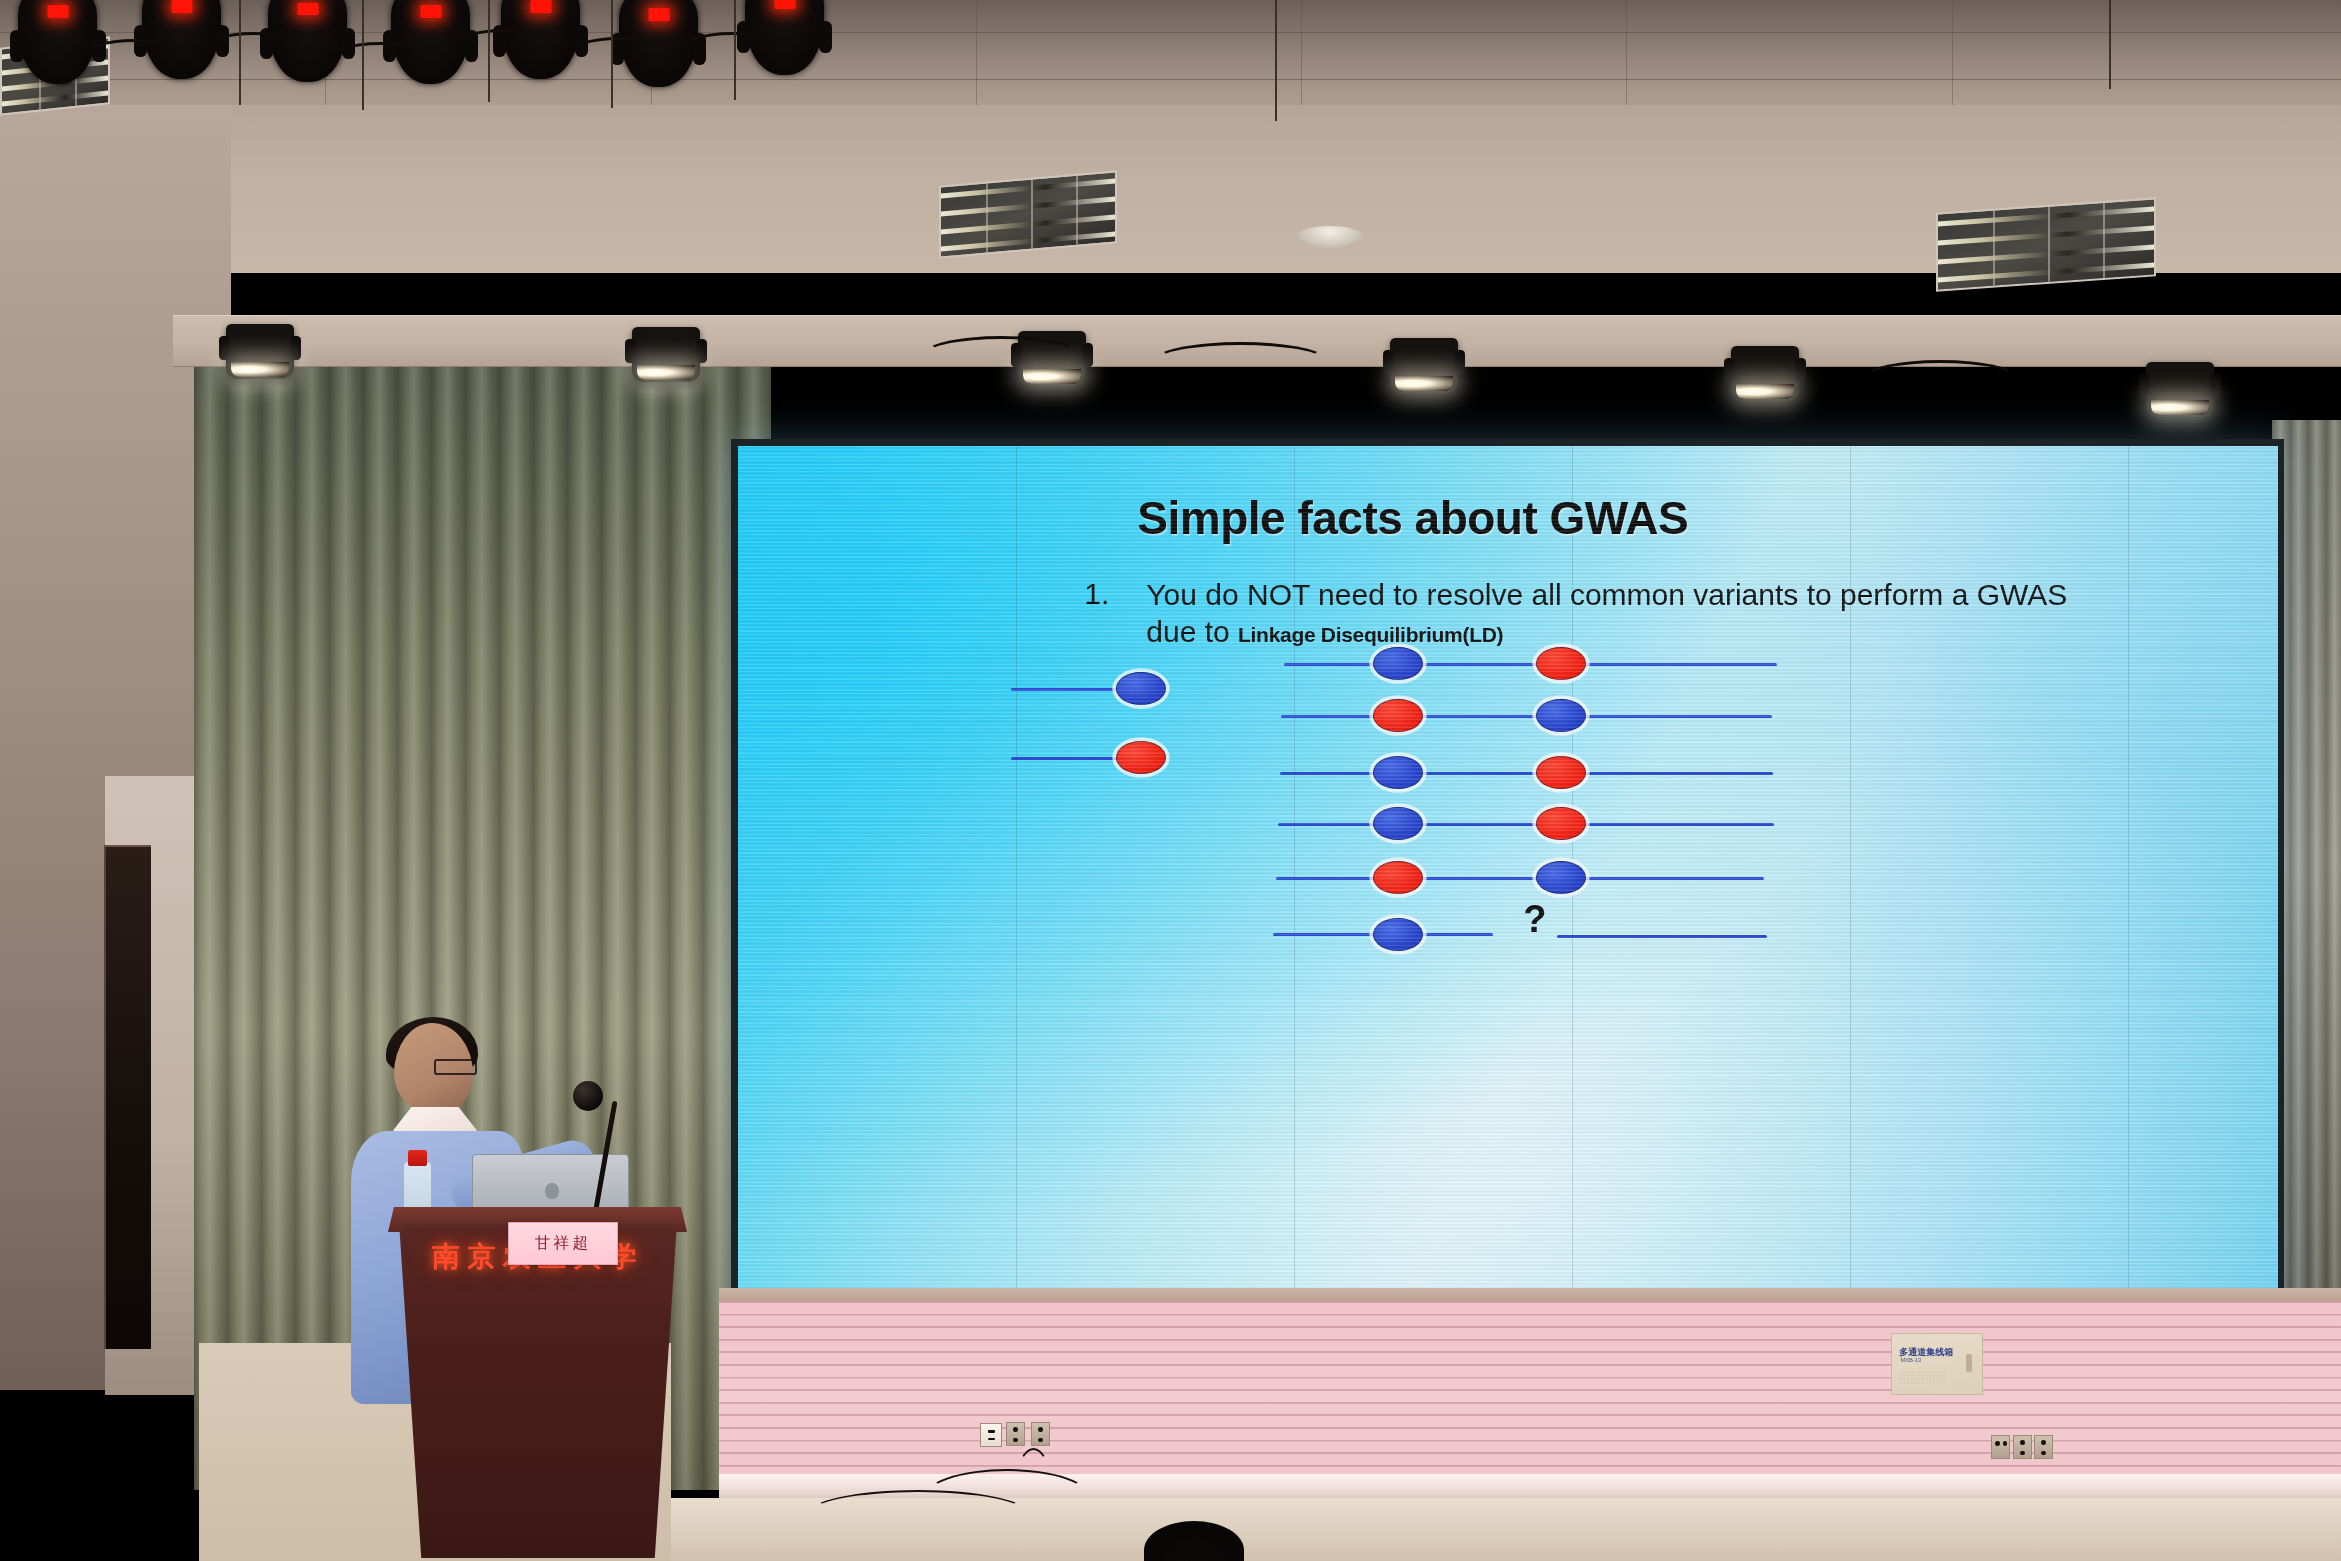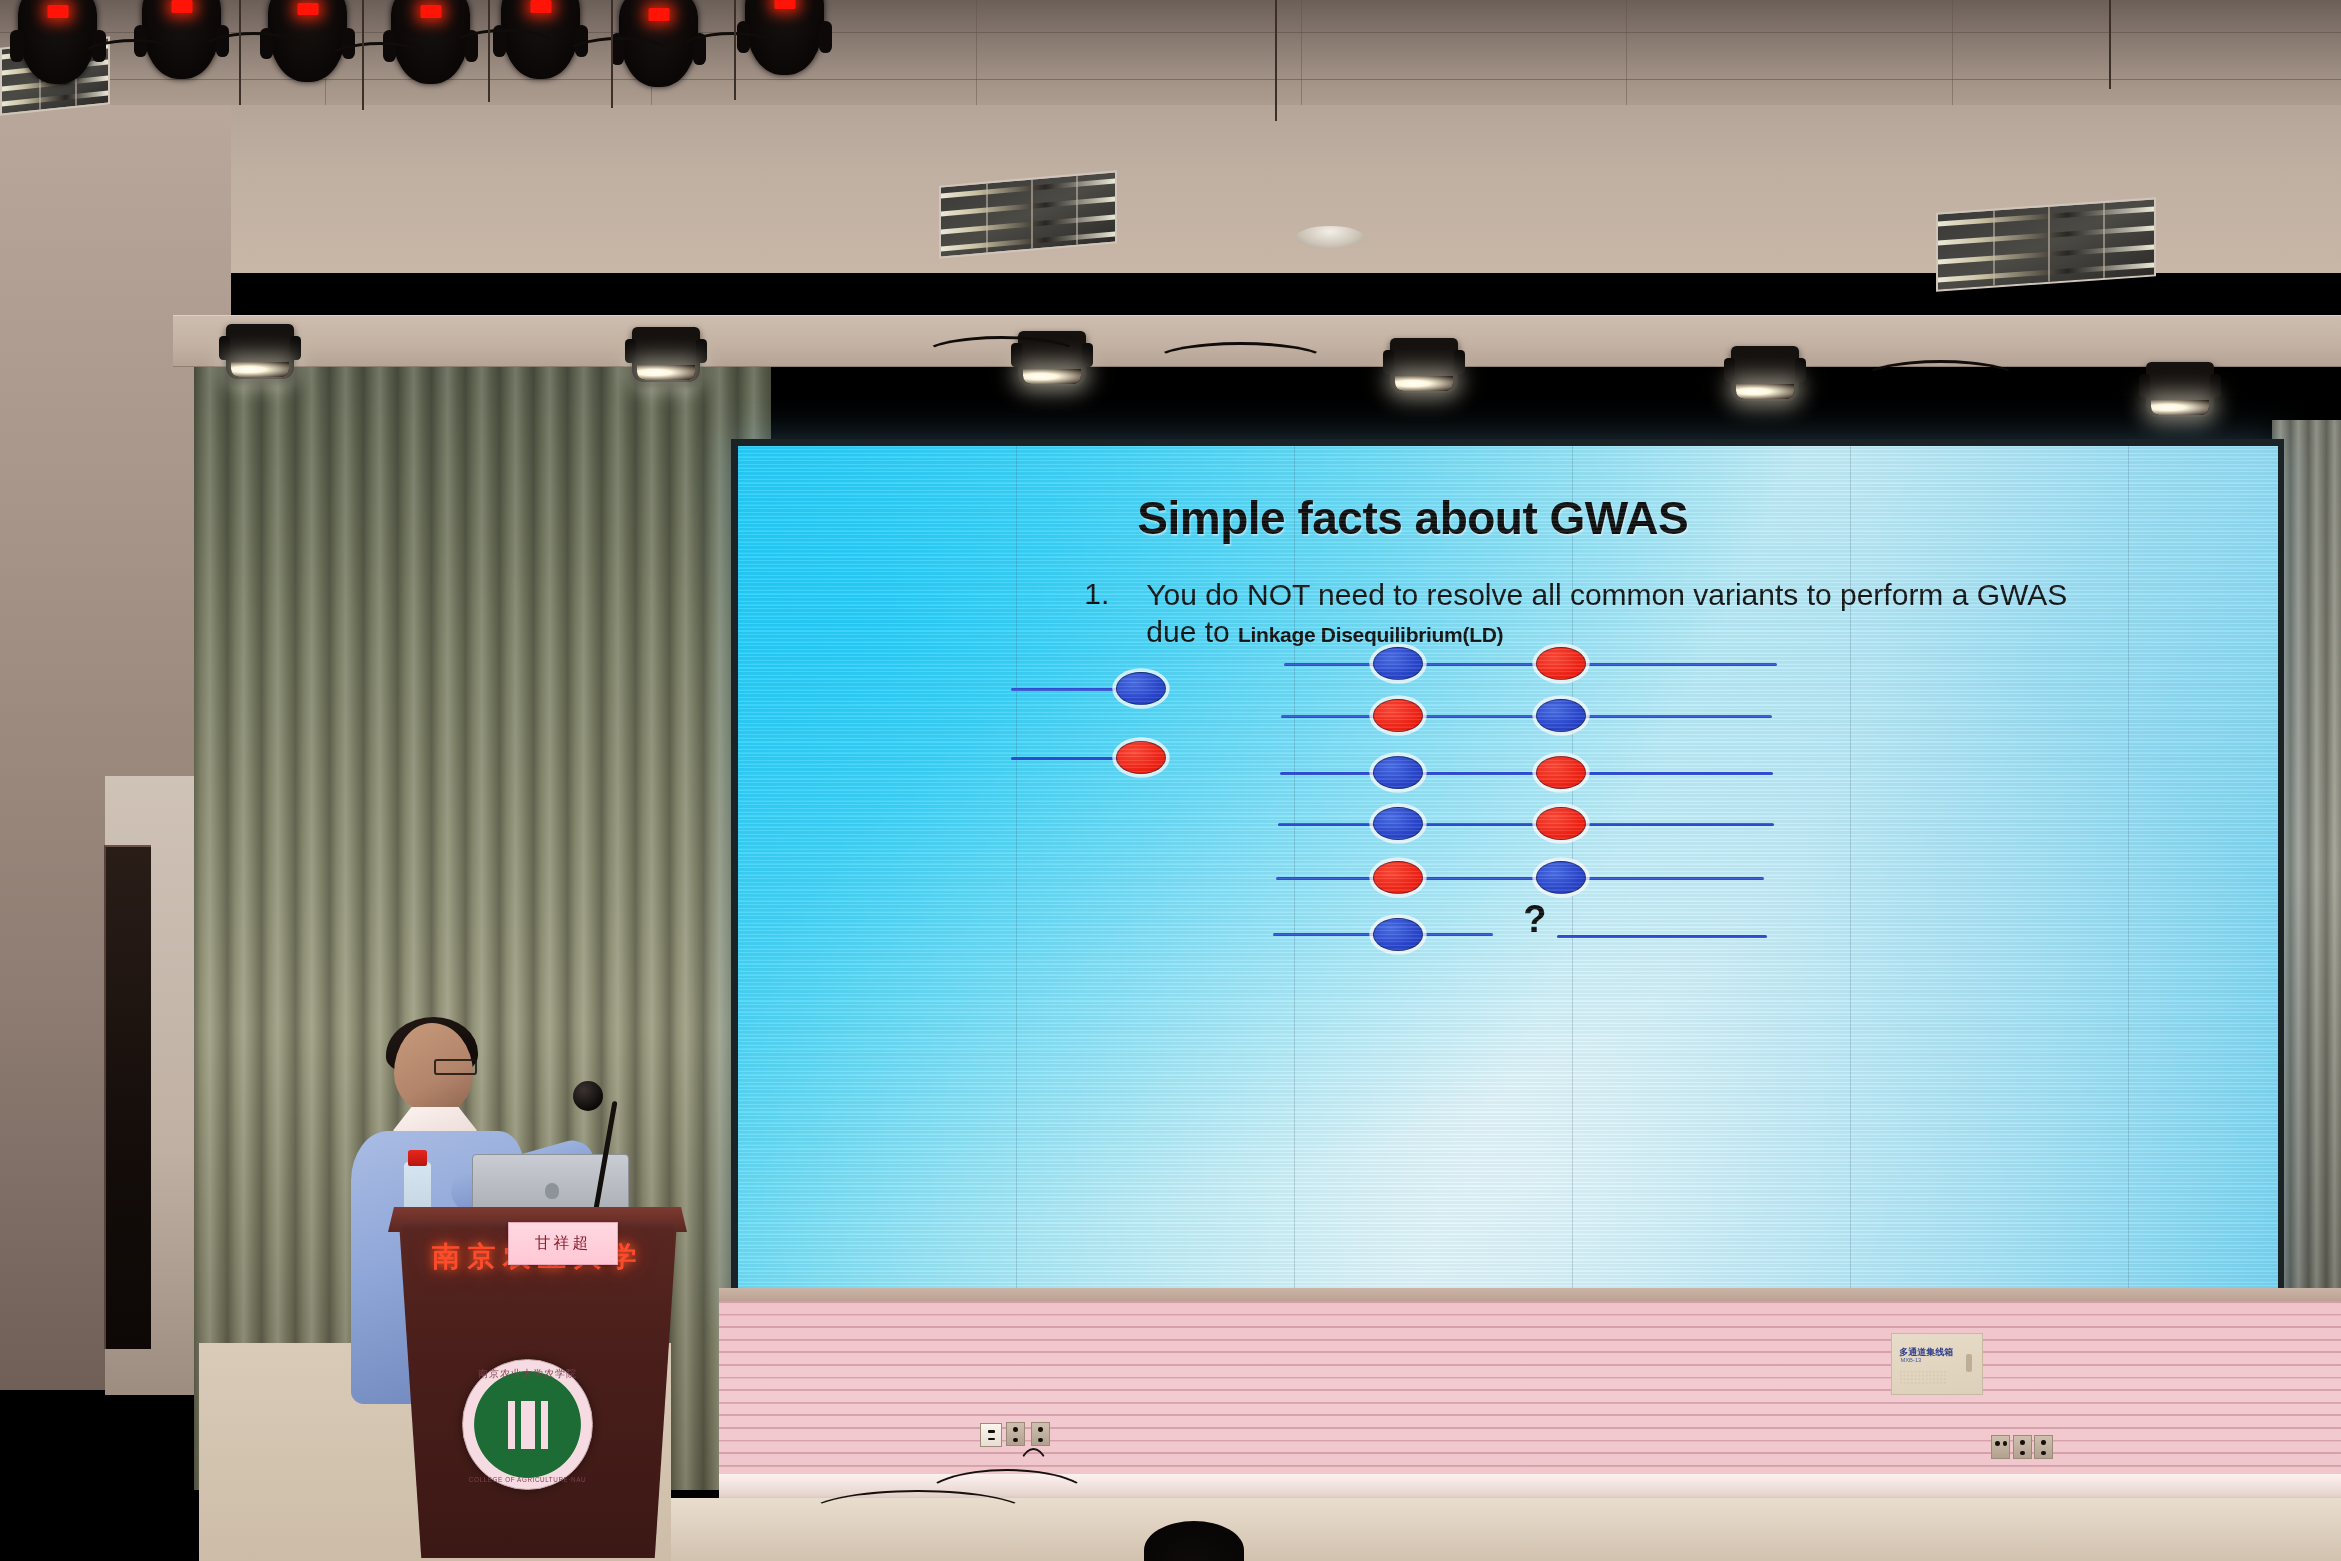--- a/index.html
+++ b/index.html
@@ -622,22 +622,17 @@
   <div class="laptop-lid"></div>
   <div class="laptop-logo"></div>
   <div class="mic-stand"></div>
   <div class="mic-head"></div>
 
   <div class="podium-top"></div>
   <div class="podium"></div>
   <div class="podium-text">南京农业大学</div>
   <div class="name-card">甘祥超</div>
 
-  <div class="emblem">
-    <div class="cn">南京农业大学农学院</div>
-    <div class="wheat"></div>
-    <div class="en">COLLEGE OF AGRICULTURE·NAU</div>
-  </div>
 
   <div class="audience-head"></div>
 
 </div>
 
 
 </body></html>

